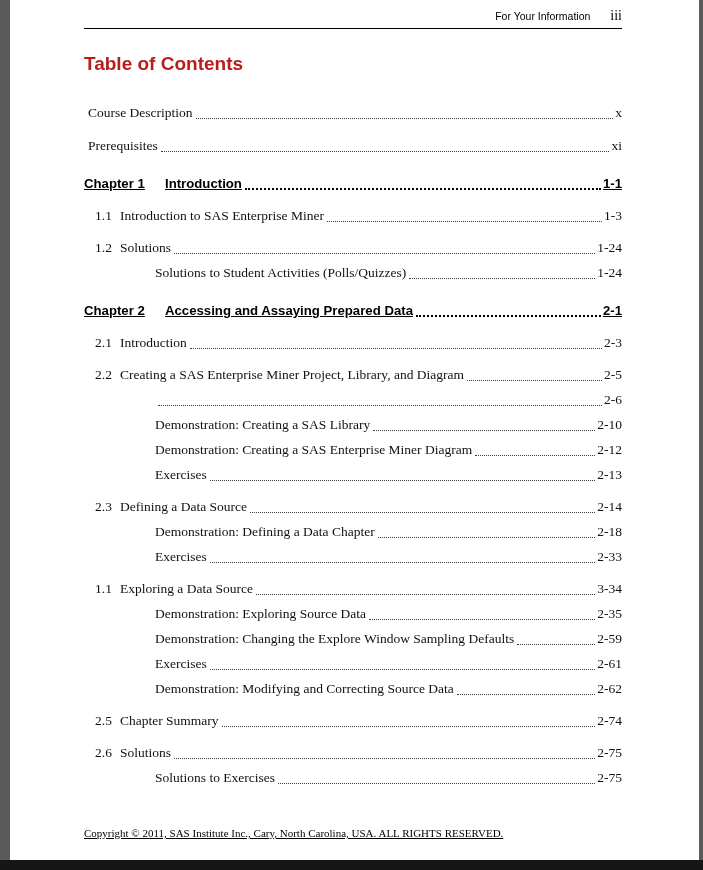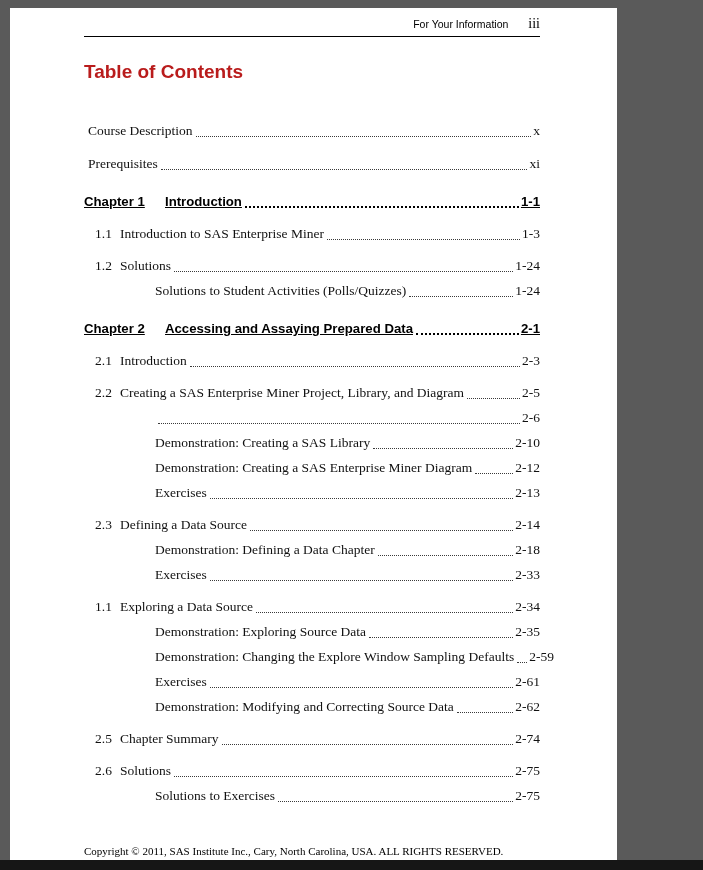--- a/index.html
+++ b/index.html
@@ -3,22 +3,22 @@
 <meta charset="utf-8">
 <style>
   html, body { margin: 0; padding: 0; overflow: hidden; }
   body {
     width: 703px; height: 870px;
     background: #5a5a5a;
     position: relative;
     font-family: "Liberation Serif", serif;
   }
   .page {
-    position: absolute; left: 10px; top: 8px;
-    width: 607px; height: 860px;
+    position: absolute; left: 10px; top: 0;
+    width: 689px; height: 860px;
     background: #ffffff;
   }
   .bottom-bar {
     position: absolute; left: 0; top: 860px;
     width: 703px; height: 10px;
     background: #161616;
   }
   .header {
     display: flex; justify-content: flex-end; align-items: baseline;
     padding: 8px 77px 0 74px;
@@ -34,21 +34,21 @@
   }
   .header-rule {
     border: 0; border-top: 1.7px solid #000;
     margin: 4px 77px 0 74px;
   }
   h1.title {
     margin: 24px 0 0 74px;
     font: bold 19px "Liberation Sans", sans-serif;
     color: #b91c1c; line-height: 22px;
   }
-  .toc { margin: 40px 77px 0 74px; }
+  .toc { margin: 30px 77px 0 74px; }
   .row {
     display: flex;
     height: 17px; line-height: 17px;
     font: 13.5px "Liberation Serif", serif;
     color: #111;
     margin-top: 15px;
   }
   .row.front   { margin-left: 4px; margin-top: 16px; }
   .row.front.first { margin-top: 0; }
   .row.chapter {
@@ -66,20 +66,21 @@
     border-bottom: 1.5px dotted #3a3a3a;
     margin: 0 2px 3px 3px;
     min-width: 10px;
   }
   .row.chapter .leader { border-bottom: 2px dotted #000; margin-bottom: 3px; }
   .pg { flex: none; white-space: nowrap; }
   .footer {
     margin: 40px 77px 0 74px;
     font: 11px "Liberation Serif", serif;
     color: #000;
+    text-decoration: underline;
   }
 </style>
 </head>
 <body>
 
 <div class="page">
   <div class="header">
     <span class="running-title">For Your Information</span>
     <span class="folio">iii</span>
   </div>
@@ -169,21 +170,21 @@
       </div>
       <div class="row sub">
         <span class="lab">Exercises</span>
         <span class="leader"></span>
         <span class="pg">2-33</span>
       </div>
       <div class="row section">
         <span class="secnum">1.1</span>
         <span class="lab">Exploring a Data Source</span>
         <span class="leader"></span>
-        <span class="pg">2-34</span>
+        <span class="pg">3-34</span>
       </div>
       <div class="row sub">
         <span class="lab">Demonstration: Exploring Source Data</span>
         <span class="leader"></span>
         <span class="pg">2-35</span>
       </div>
       <div class="row sub">
         <span class="lab">Demonstration: Changing the Explore Window Sampling Defaults</span>
         <span class="leader"></span>
         <span class="pg">2-59</span>

